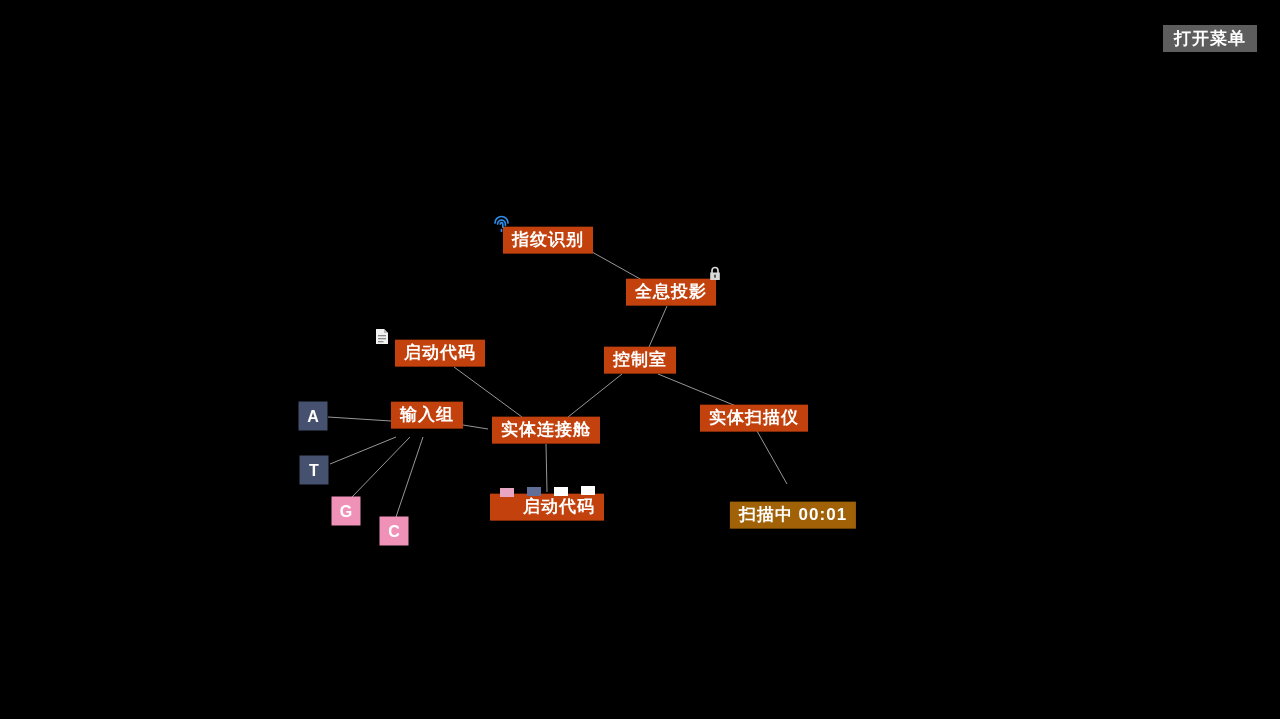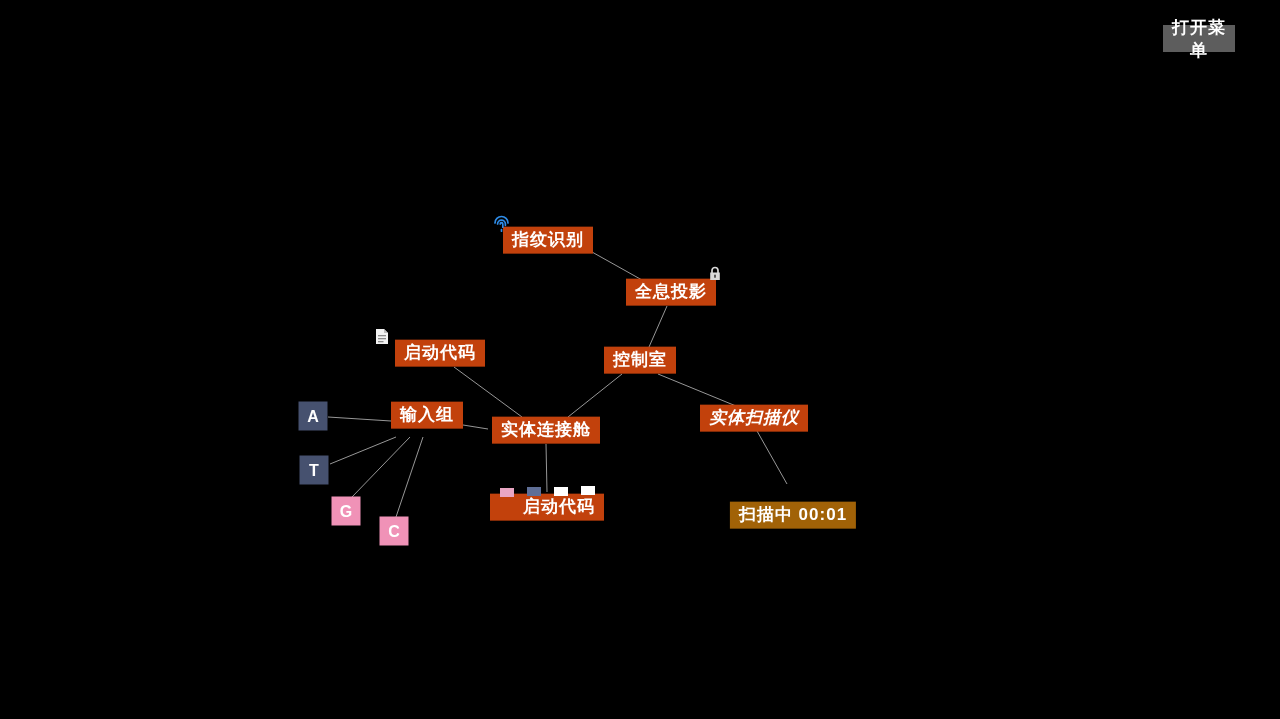--- a/index.html
+++ b/index.html
@@ -19,21 +19,21 @@
   .node.active{background:#a16207;margin-top:18px;}
   .node.letter-blue,.node.letter-pink{
     width:29px;height:29px;padding:0;display:flex;
     align-items:center;justify-content:center;font-size:16px;letter-spacing:0;
   }
   .node.letter-blue{background:#46516f;}
   .node.letter-pink{background:#f092b7;}
   .badge{position:absolute;z-index:3;}
   .code-square{position:absolute;width:14px;height:9px;z-index:3;}
   .menu-btn{
-    position:absolute;left:1163px;top:25px;width:72px;height:27px;z-index:4;
+    position:absolute;left:1163px;top:25px;width:94px;height:27px;z-index:4;
     background:#5d5d5d;color:#fff;border:none;font-family:"Liberation Sans",sans-serif;
     font-weight:bold;font-size:17px;letter-spacing:1px;cursor:pointer;
     display:flex;align-items:center;justify-content:center;
   }
 </style>
 </head>
 <body>
 
 <div class="stage">
 
@@ -52,21 +52,21 @@
       <line x1="757" y1="431" x2="787" y2="484" stroke="#979797" stroke-width="1"></line>
     </svg>
 
   <div id="nodes">
       <div class="node default" style="left: 548px; top: 240px;">指纹识别</div>
       <div class="node default" style="left: 671px; top: 292px; text-align: right;">全息投影</div>
       <div class="node default" style="left: 440px; top: 353px;">启动代码</div>
       <div class="node default" style="left: 640px; top: 360px;">控制室</div>
       <div class="node default" style="left: 427px; top: 415px;">输入组</div>
       <div class="node default" style="left: 546px; top: 430px;">实体连接舱</div>
-      <div class="node default" style="left: 754px; top: 418px; font-style: italic;">实体扫描仪</div>
+      <div class="node default" style="left: 754px; top: 418px;">实体扫描仪</div>
       <div class="node default" style="left: 547px; top: 507px; padding-left: 33px;">启动代码</div>
       <div class="node active" style="left: 793px; top: 497px;">扫描中 00:01</div>
       <div class="node letter-blue" style="left: 313px; top: 416px;">A</div>
       <div class="node letter-blue" style="left: 314px; top: 470px;">T</div>
       <div class="node letter-pink" style="left: 346px; top: 511px;">G</div>
       <div class="node letter-pink" style="left: 394px; top: 531px;">C</div>
       <div class="code-square" style="left: 500px; top: 488px; background: rgb(233, 166, 195);"></div>
       <div class="code-square" style="left: 527px; top: 487px; background: rgb(95, 111, 151);"></div>
       <div class="code-square" style="left: 554px; top: 487px; background: rgb(255, 255, 255);"></div>
       <div class="code-square" style="left: 581px; top: 486px; background: rgb(255, 255, 255);"></div>

